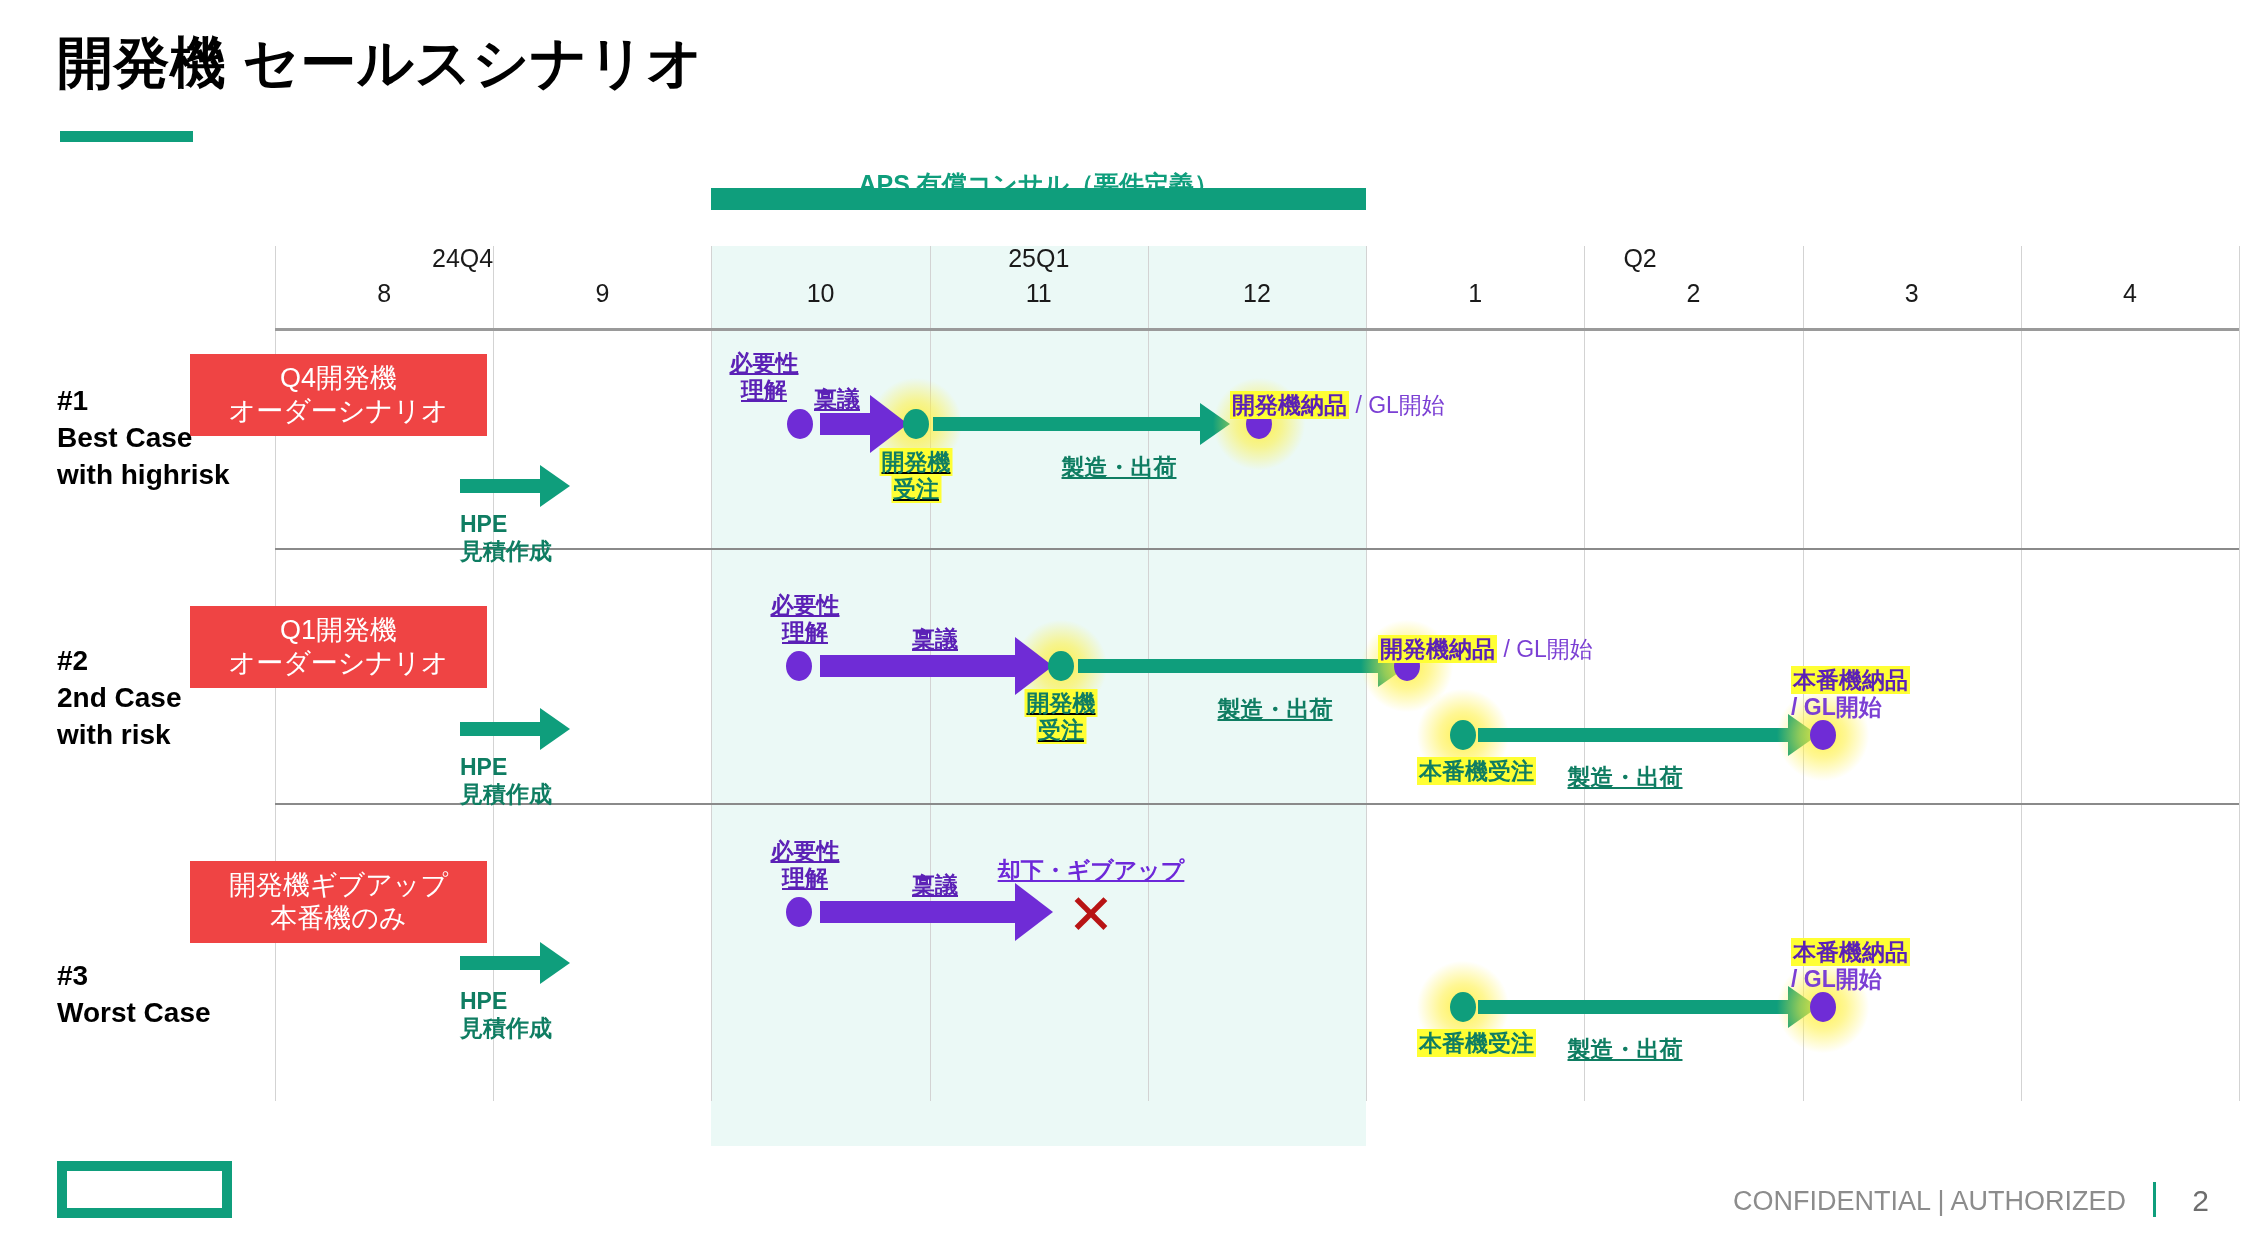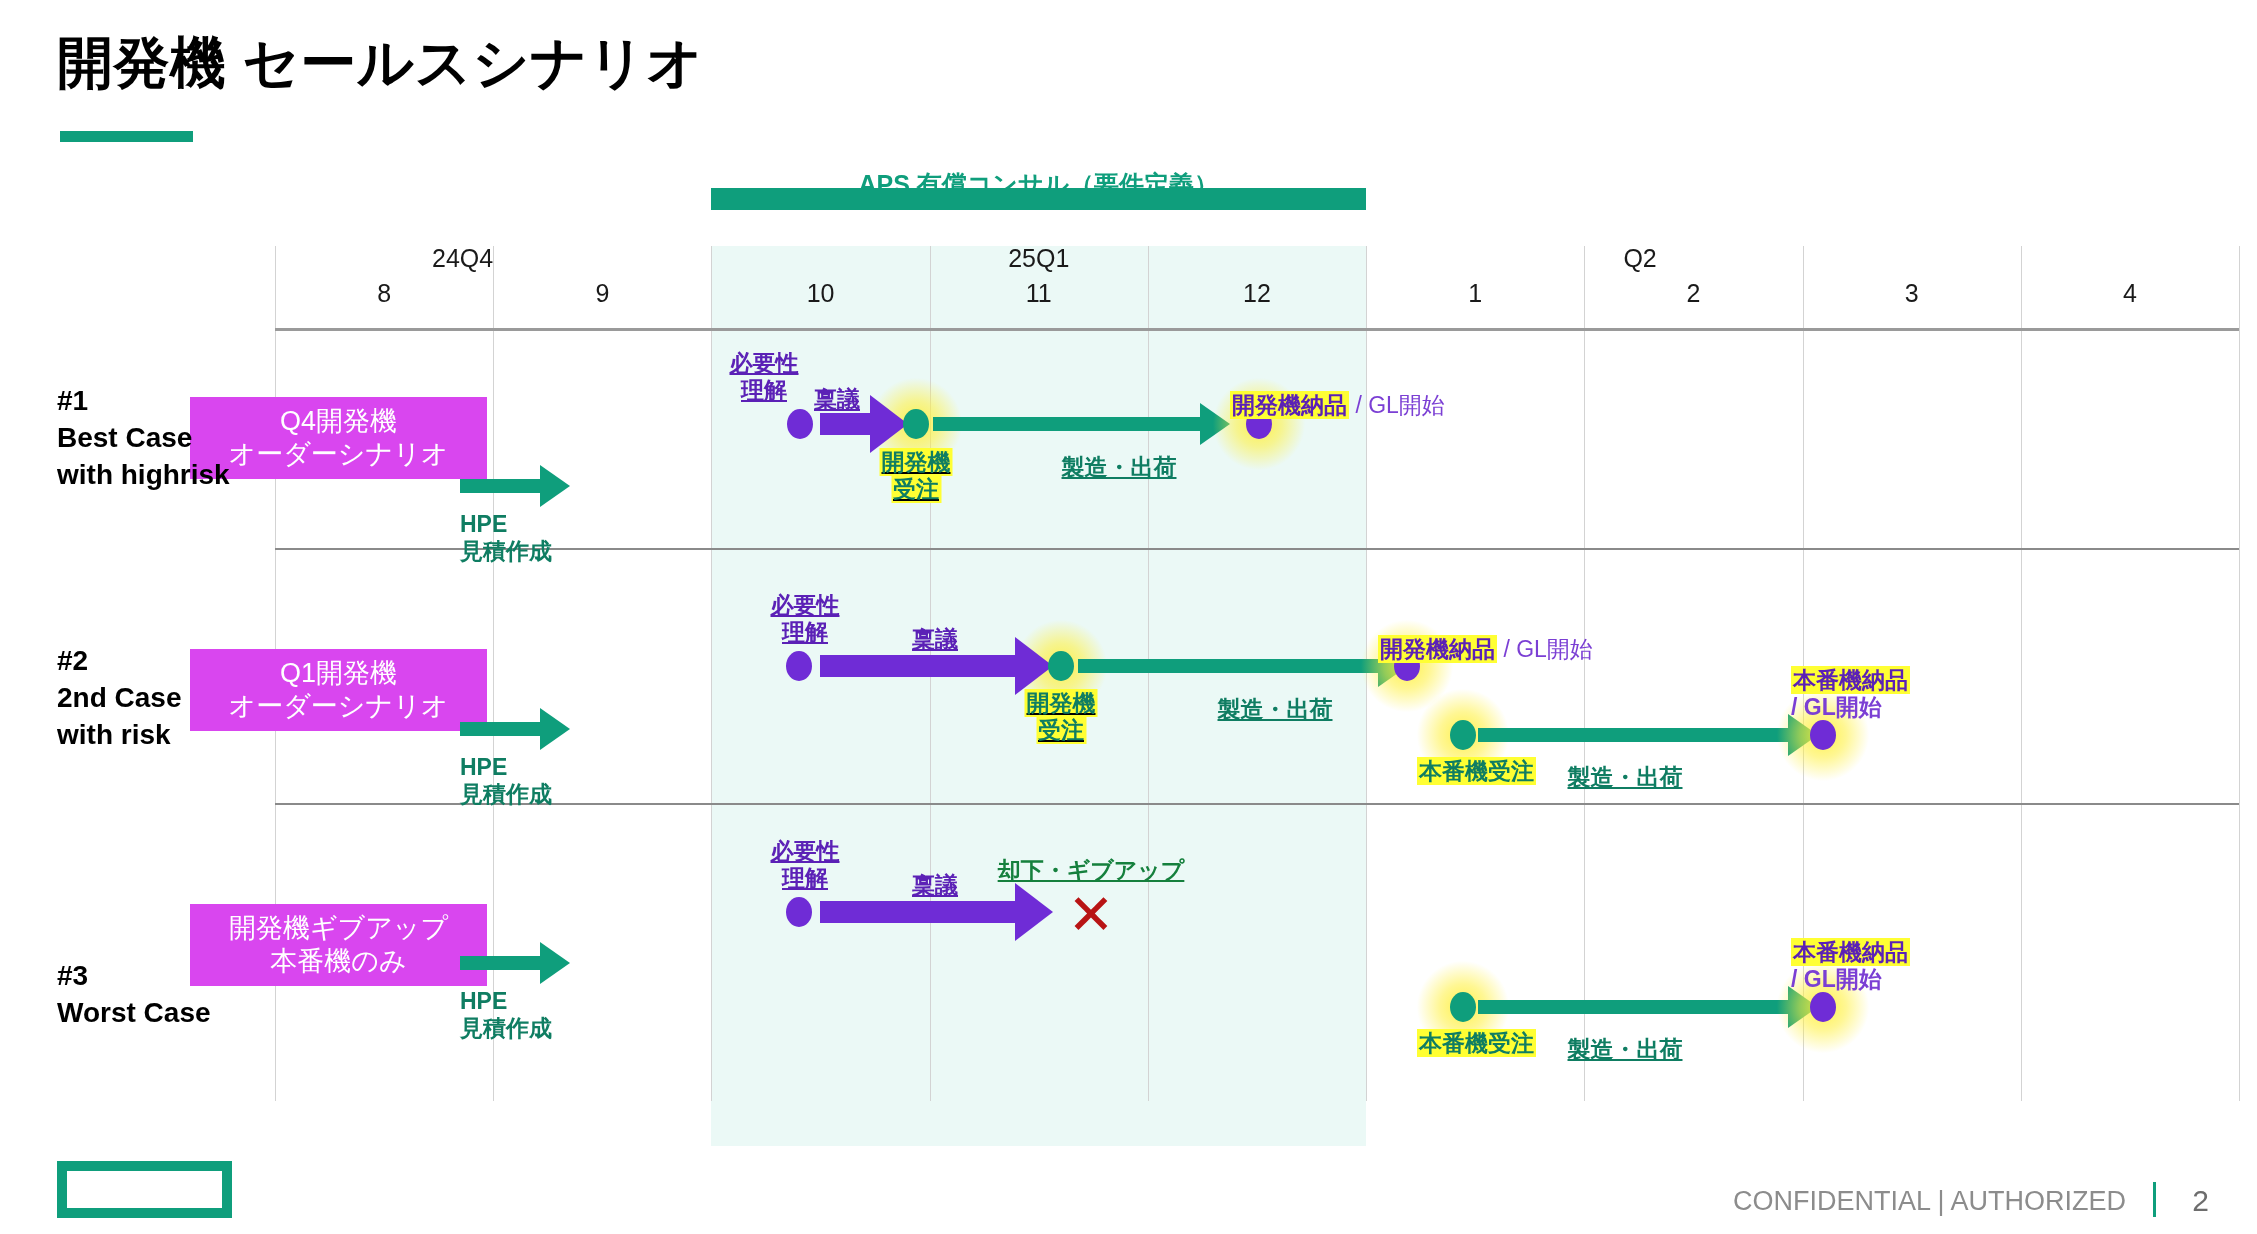--- a/index.html
+++ b/index.html
@@ -58,24 +58,24 @@
   
   .rowlabel{
     position:absolute;left:57px;
     font-size:28px;font-weight:700;color:#000;
     line-height:1.32;white-space:nowrap;
   }
 
   
   .badge{
     position:absolute;
-    background:#d946ef;color:#ffffff;
+    background:#ef4444;color:#ffffff;
     font-size:27px;line-height:1.22;
     text-align:center;padding:8px 14px;
-    box-sizing:border-box;white-space:nowrap;margin-top:43px;
+    box-sizing:border-box;white-space:nowrap;
   }
 
   
   .dot{
     position:absolute;width:26px;height:30px;border-radius:50%;
     transform:translate(-50%,-50%);
   }
   .dot.purple{background:#6f2cd6;}
   .dot.green{background:#0f9e7c;}
   .glow{
@@ -95,21 +95,21 @@
   .arrow.purple .shaft{background:#6f2cd6;height:22px;}
   .arrow.purple .head{border-width:29px 0 29px 38px;border-color:transparent transparent transparent #6f2cd6;}
 
   
   .anno{
     position:absolute;white-space:nowrap;
     font-size:23px;font-weight:700;line-height:1.18;
   }
   .anno.purple{color:#5b21b6;}
   .anno.green{color:#0f7d62;}
-  .anno.red{color:#15803d;}
+  .anno.red{color:#6d28d9;}
   .anno.center{text-align:center;transform:translateX(-50%);text-decoration:underline;}
   .hl{background:#ffff33;padding:1px 2px;}
   .hl-green{background:#ffff33;color:#0f7d62;padding:1px 2px;}
 
   .xmark{
     position:absolute;transform:translate(-50%,-50%);
     font-size:56px;font-weight:700;color:#b81414;line-height:1;
   }
 
   

